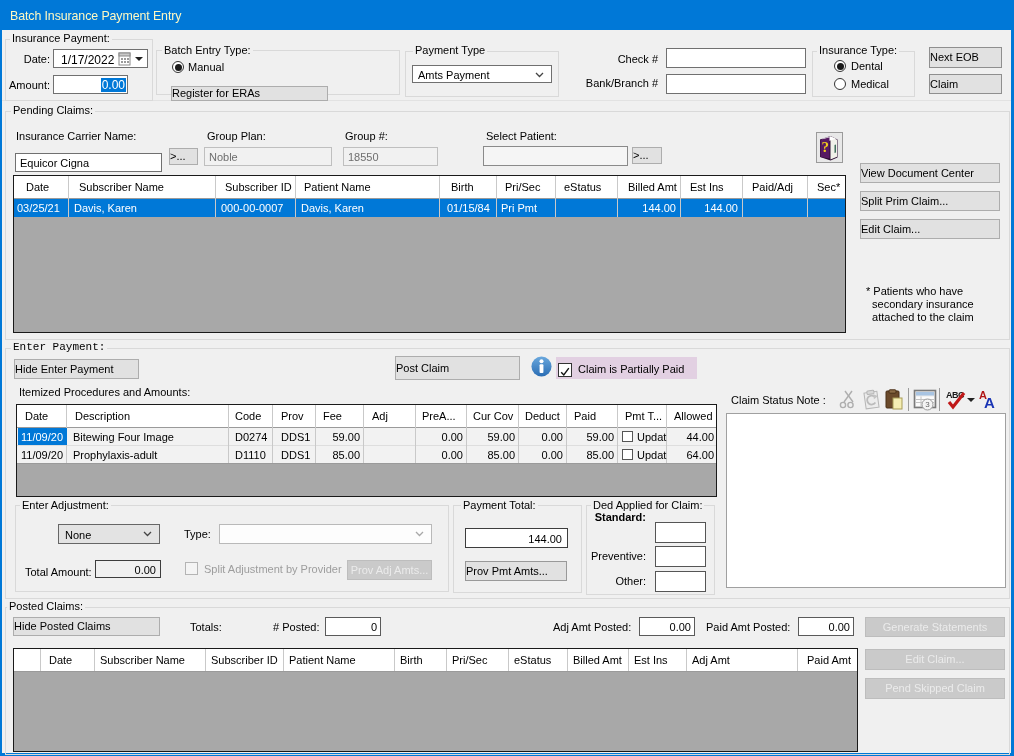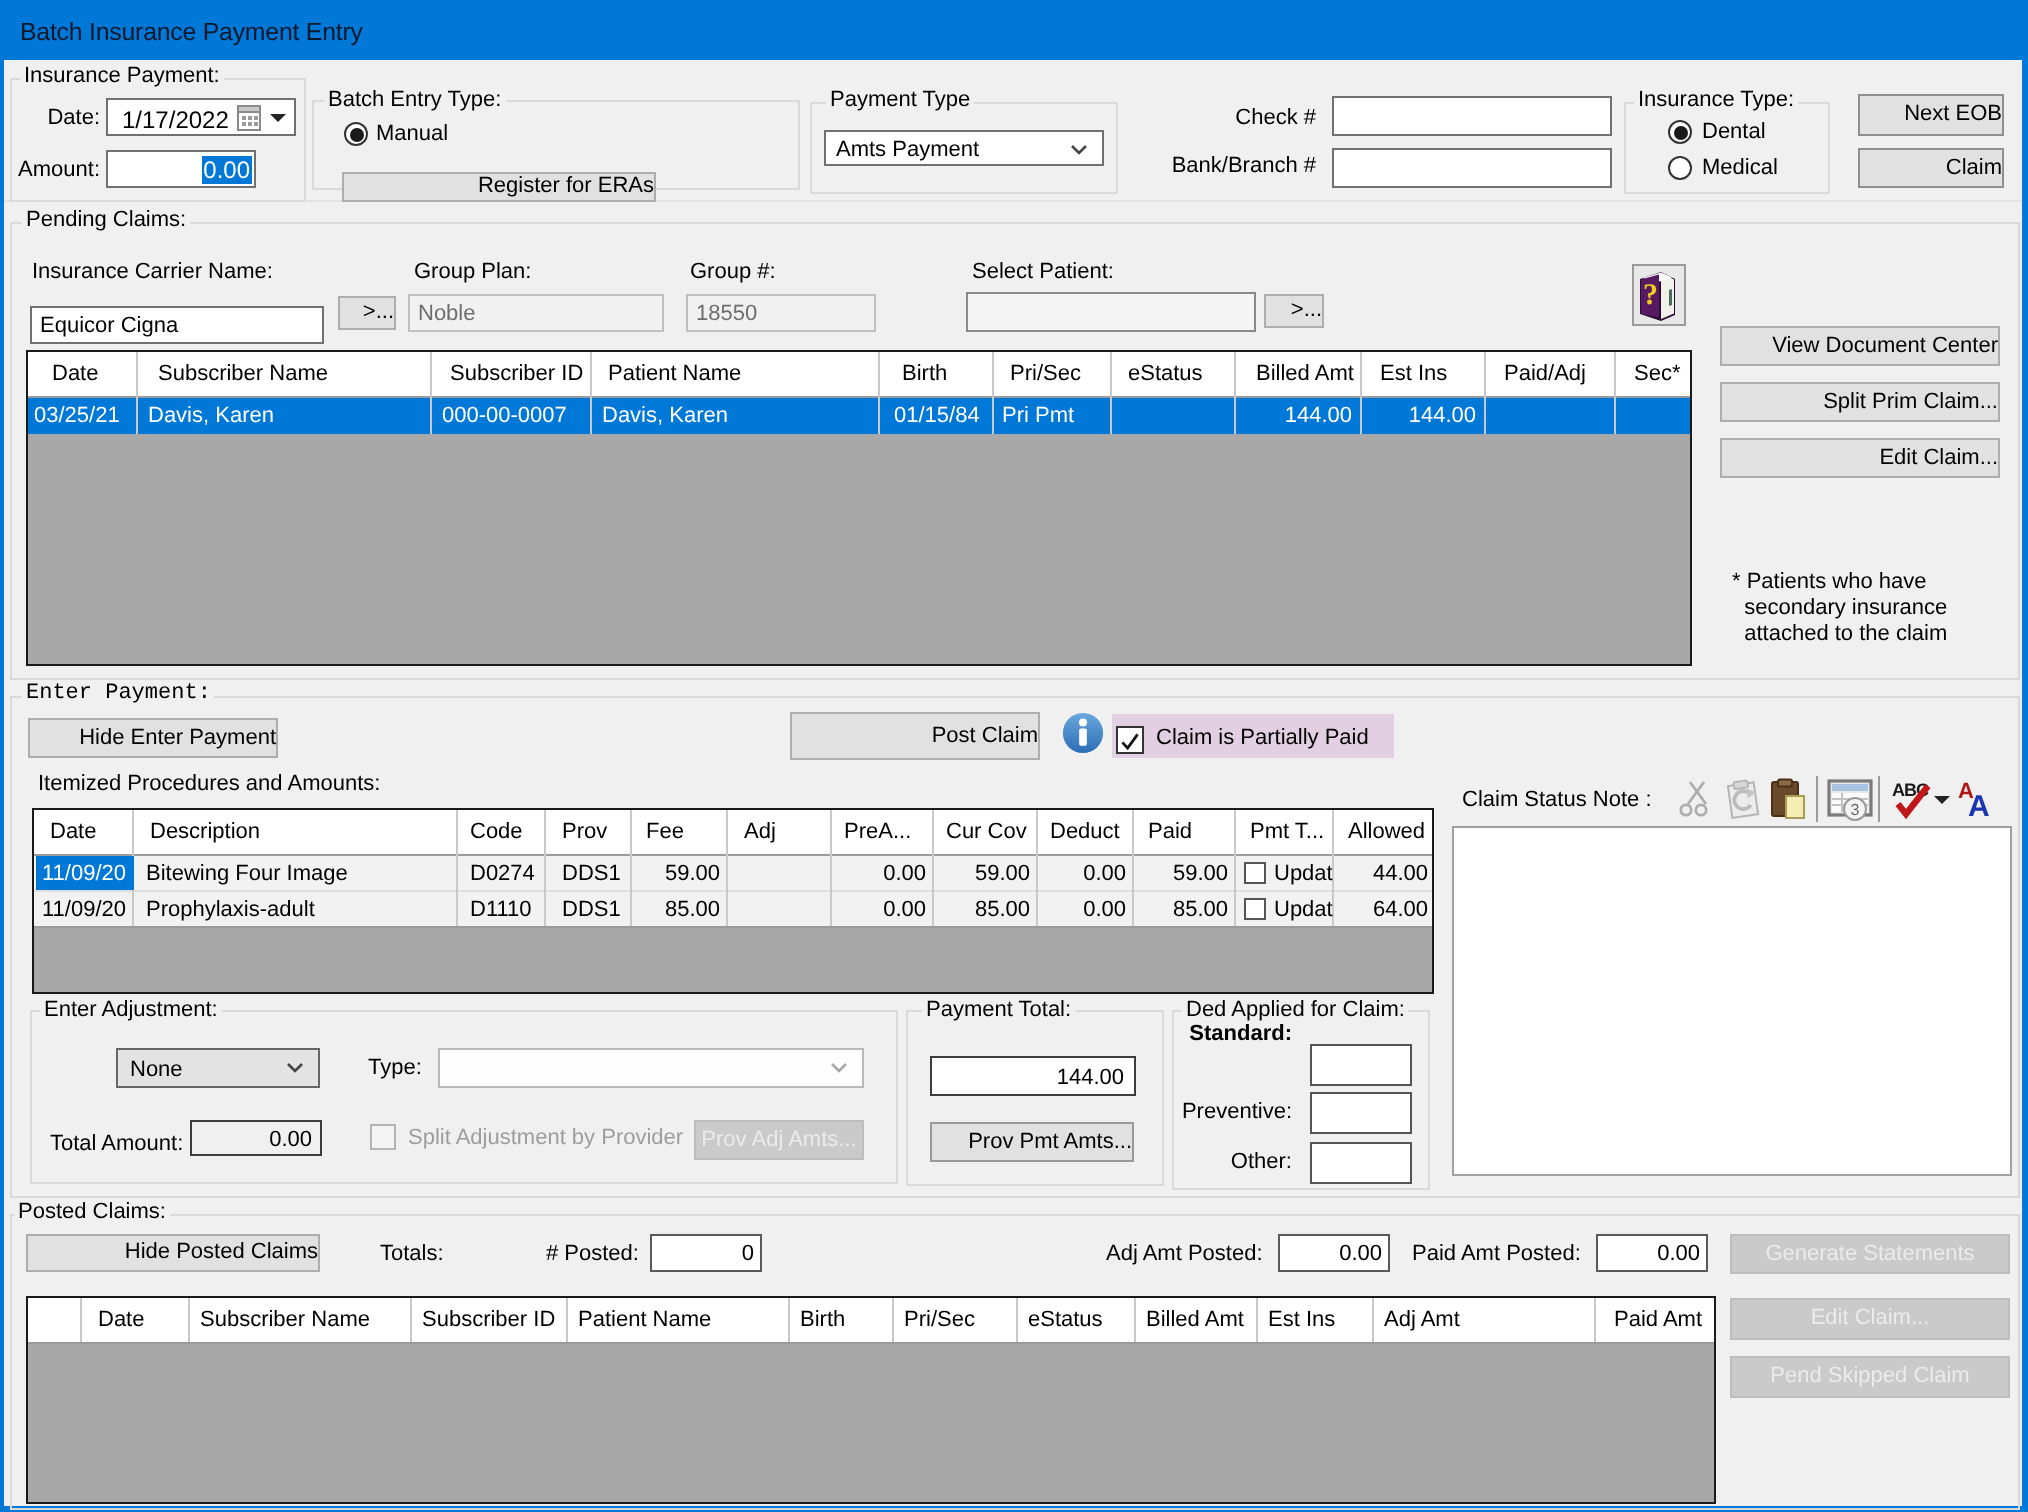--- a/index.html
+++ b/index.html
@@ -1,26 +1,26 @@
 <!DOCTYPE html>
 <html><head>
 <meta charset="utf-8">
 <style>
 html,body{margin:0;padding:0;}
 #win{position:relative;width:1014px;height:756px;background:#f0f0f0;
   box-sizing:border-box;overflow:hidden;font-family:"Liberation Sans",sans-serif;}
 #title{position:absolute;left:0;top:0;width:1014px;height:30px;background:#0078d7;}
 .bord{position:absolute;background:#0078d7;}
-#title span{position:absolute;left:10px;top:9px;color:#0f172a;font-size:12.4px;letter-spacing:-0.1px;}
+#title span{position:absolute;left:10px;top:9px;color:#fef9c3;font-size:12.4px;letter-spacing:-0.1px;}
 .lbl{position:absolute;font-size:11px;color:#000;white-space:nowrap;line-height:11px;}
 .lblr{position:absolute;font-size:11px;color:#000;white-space:nowrap;line-height:11px;text-align:right;}
 .grp{position:absolute;border:1px solid #d9d9d9;}
 .glab{position:absolute;font-size:11px;color:#000;white-space:nowrap;line-height:11px;background:#f0f0f0;padding:0 2px;}
 .btn{position:absolute;background:#e1e1e1;border:1px solid #adadad;font-size:11px;color:#000;
-  text-align:right;box-sizing:border-box;font-family:"Liberation Sans",sans-serif;}
+  text-align:left;box-sizing:border-box;font-family:"Liberation Sans",sans-serif;}
 .btnd{position:absolute;background:#cacaca;border:1px solid #bdbdbd;font-size:11px;color:#ebebeb;
   text-align:center;box-sizing:border-box;}
 .txt{position:absolute;background:#fff;border:1px solid #707070;box-sizing:border-box;font-size:11px;}
 .txtd{position:absolute;background:#f1f1f1;border:1px solid #bfbfbf;box-sizing:border-box;font-size:11px;color:#6e6e6e;}
 .radio{position:absolute;width:12px;height:12px;border:1px solid #333;border-radius:50%;background:#fff;box-sizing:border-box;}
 .radio.on:after{content:"";position:absolute;left:1.5px;top:1.5px;width:7px;height:7px;border-radius:50%;background:#1a1a1a;}
 .chk{position:absolute;width:13px;height:13px;border:1px solid #333;background:#fff;box-sizing:border-box;}
 .pvl{position:absolute;top:0;height:41px;width:1px;background:#c9c9c9;}
 .wr{color:#fff;}
 .ivl{position:absolute;top:0;height:58px;width:1px;background:#c9c9c9;}

